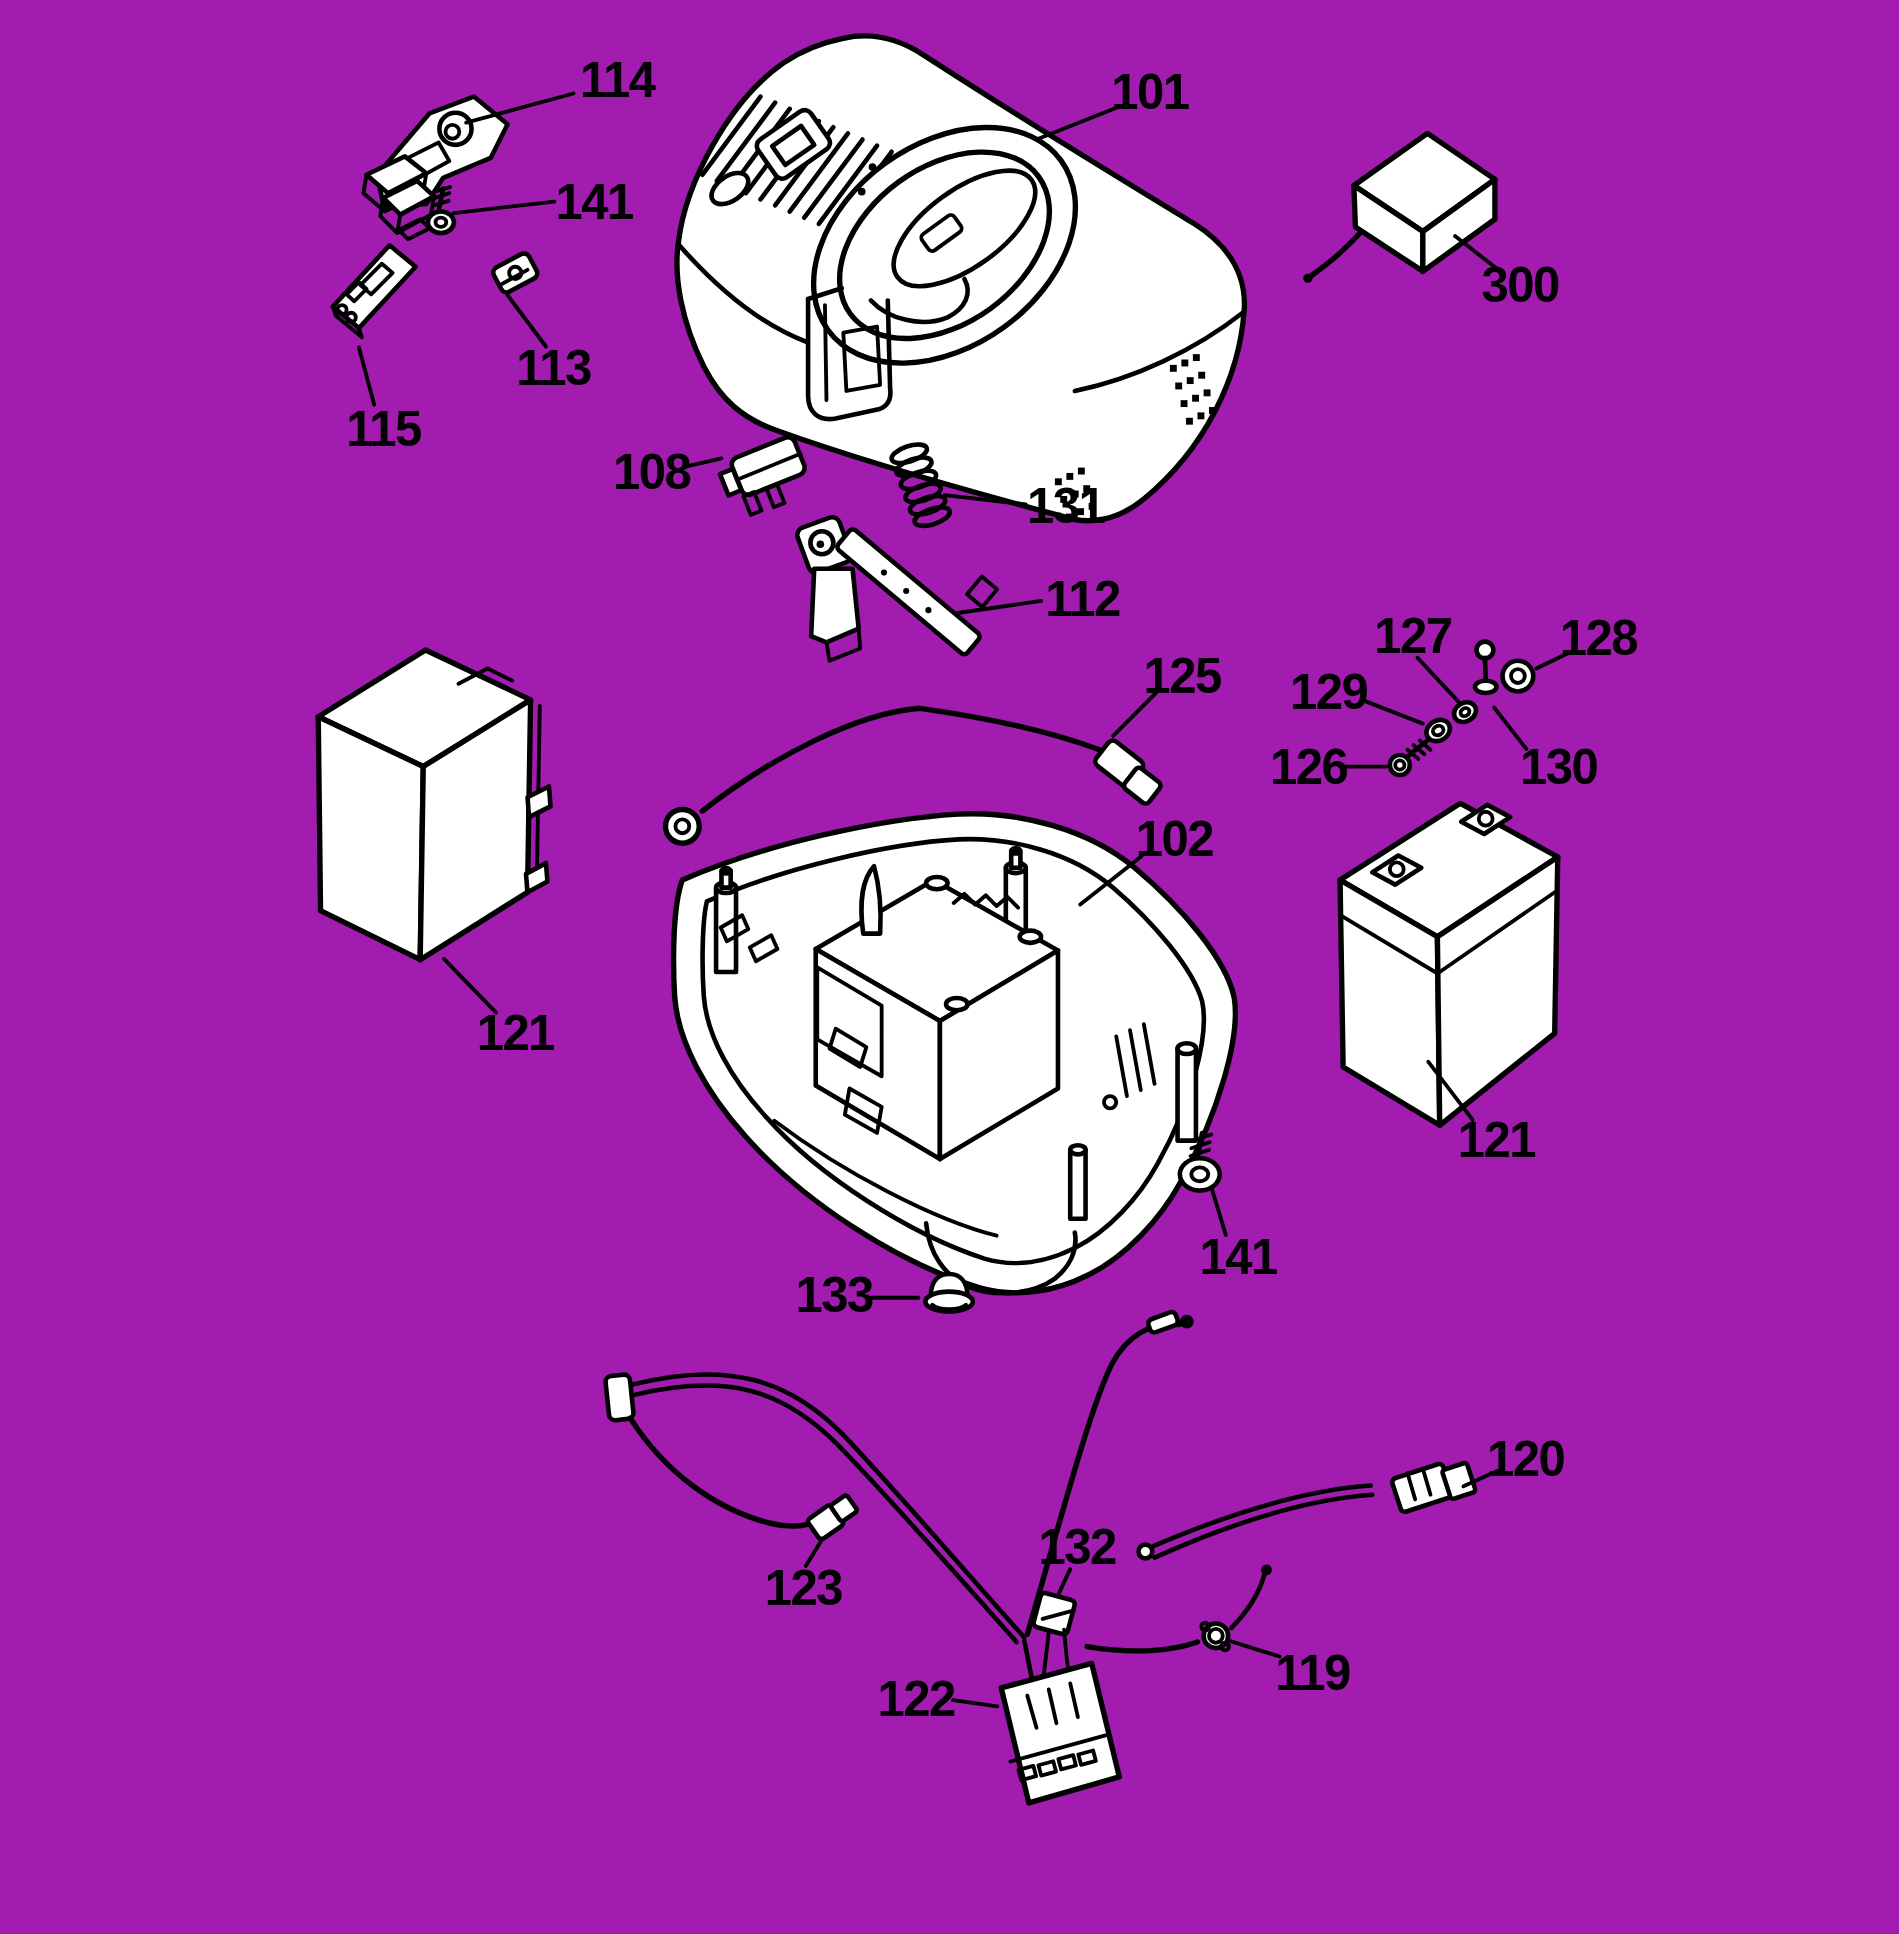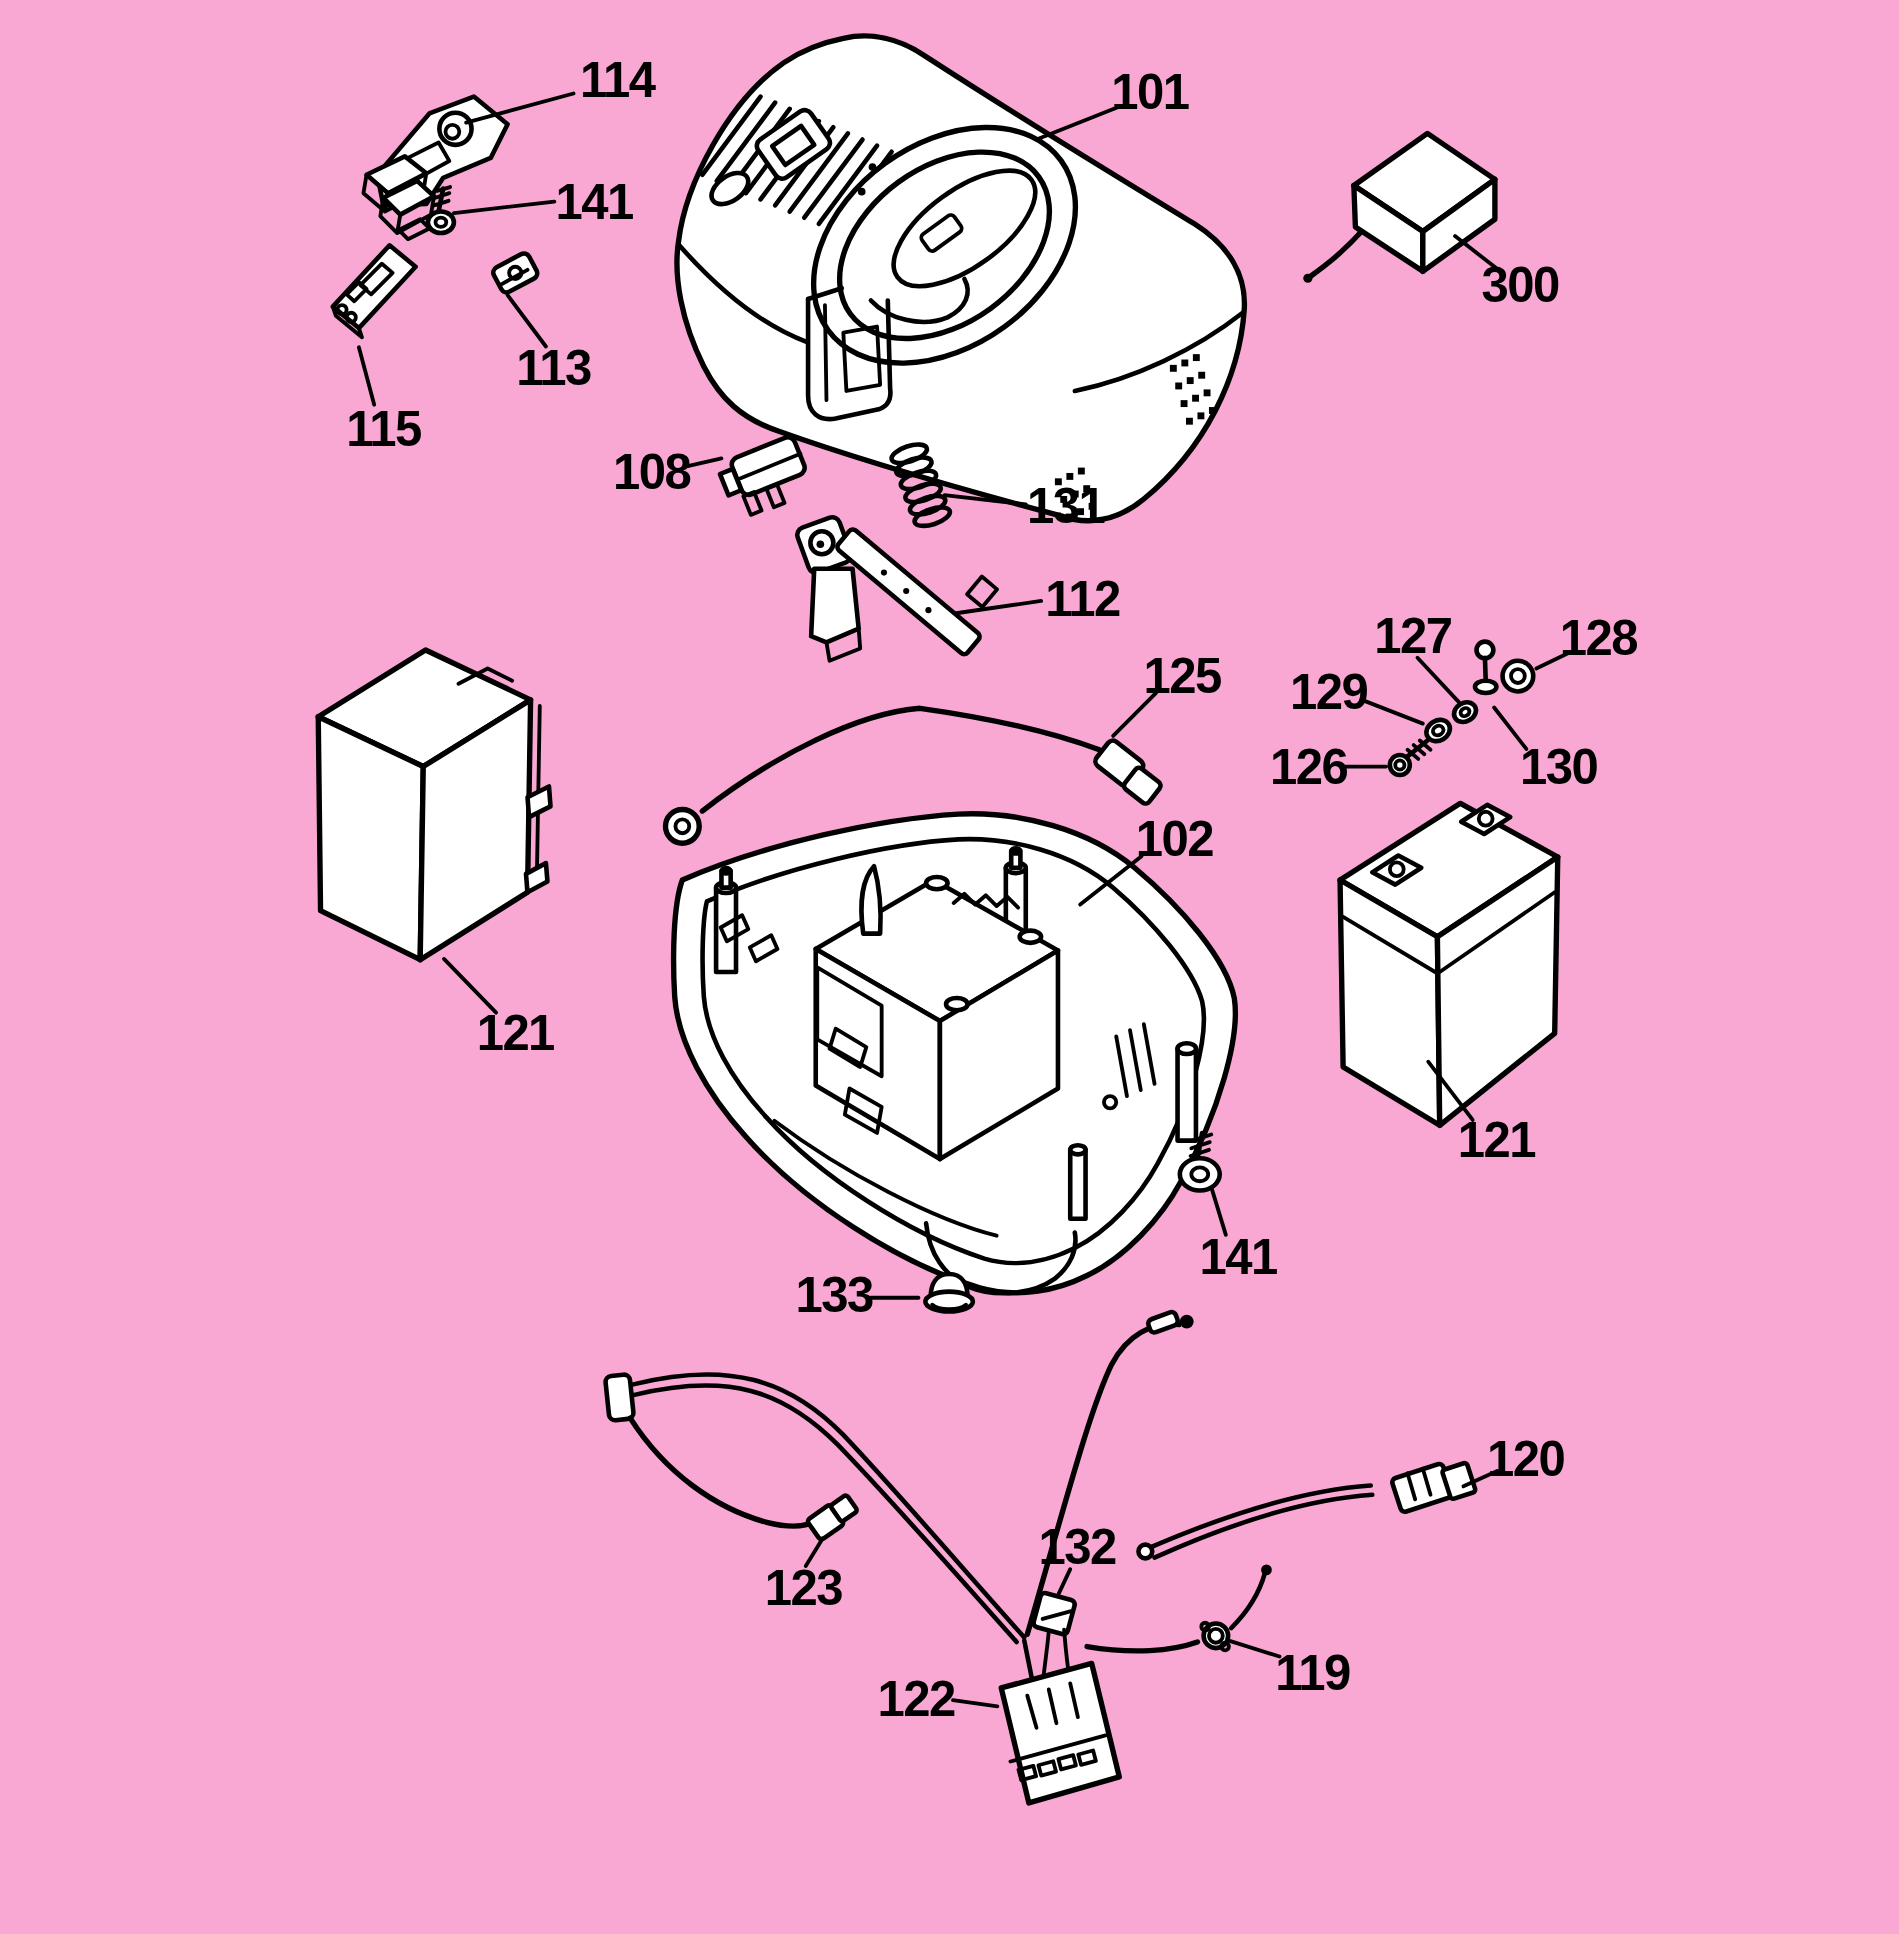--- a/index.html
+++ b/index.html
@@ -1,16 +1,16 @@
 <!DOCTYPE html>
 <html style="font-size:12.3px"><head>
 <meta charset="utf-8">
 <style>
   html,body{margin:0;padding:0;background:#ffffff;}
-  .canvas{position:relative;width:1899px;height:1934px;background:#f9a8d4;overflow:hidden;}
+  .canvas{position:relative;width:1899px;height:1934px;background:#a21caf;overflow:hidden;}
   svg{display:block;}
   .ln{fill:none;stroke:#000;stroke-width:7;stroke-linecap:round;stroke-linejoin:round;}
   .ln6{fill:none;stroke:#000;stroke-width:6;stroke-linecap:round;stroke-linejoin:round;}
   .ln5{fill:none;stroke:#000;stroke-width:5;stroke-linecap:round;stroke-linejoin:round;}
   .fw{fill:#ffffff;stroke:#000;stroke-width:7;stroke-linecap:round;stroke-linejoin:round;}
   .fw6{fill:#ffffff;stroke:#000;stroke-width:6;stroke-linecap:round;stroke-linejoin:round;}
   .lead{fill:none;stroke:#000;stroke-width:5;stroke-linecap:round;}
   .dot{fill:#000;stroke:none;}
   .callout{font:700 64px "Liberation Sans",sans-serif;fill:#000;letter-spacing:-2px;}
 </style>

